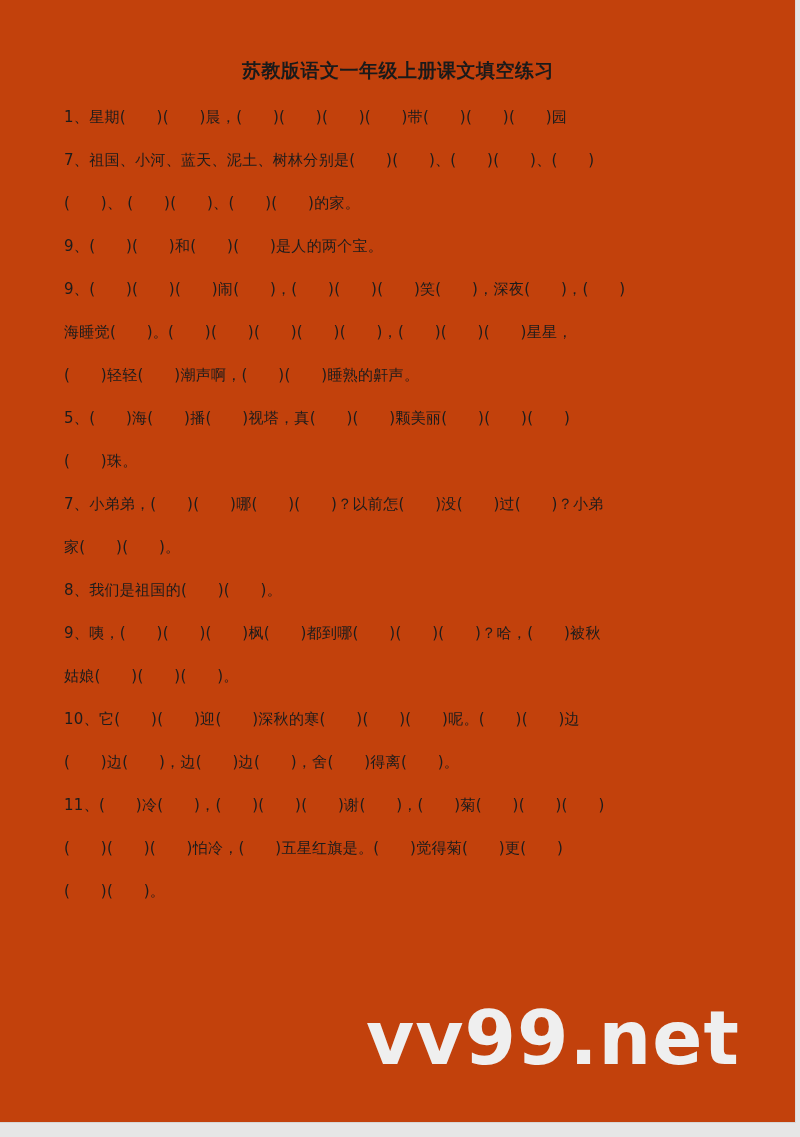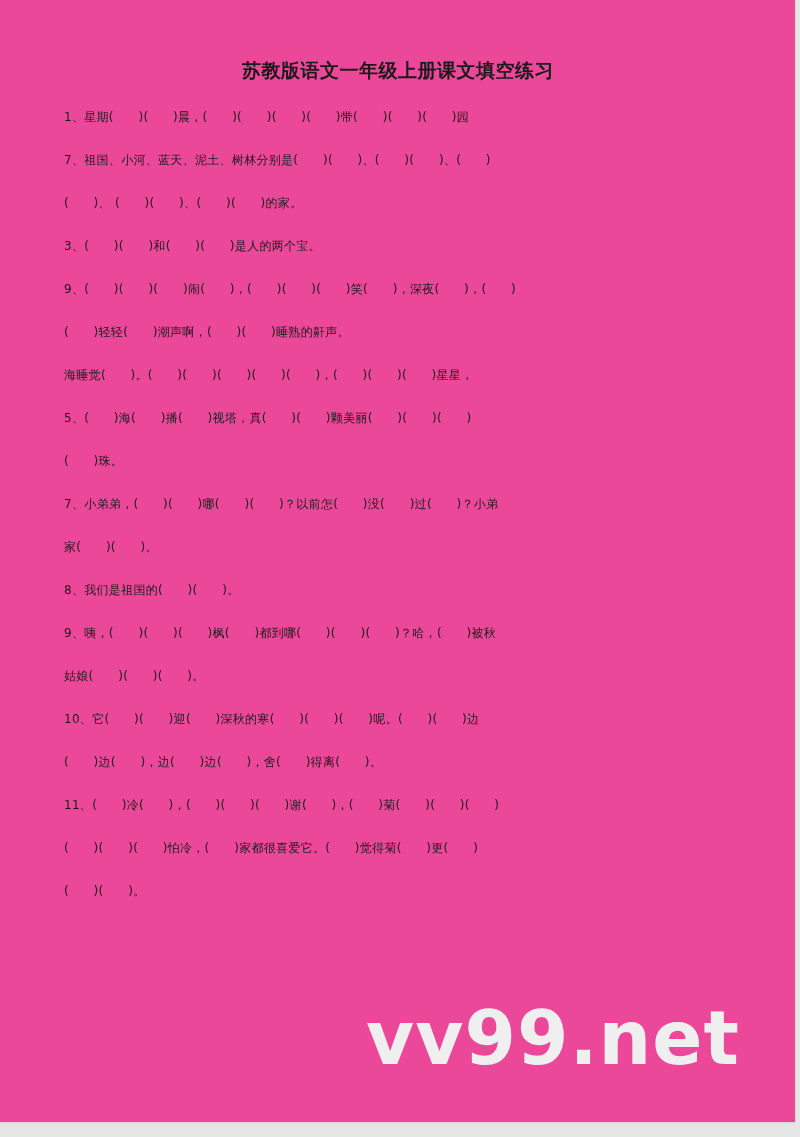--- a/index.html
+++ b/index.html
@@ -5,37 +5,37 @@
     html, body { margin: 0; padding: 0; }
     body {
       width: 800px; height: 1137px; overflow: hidden;
       background: #e6e6e6;
       font-family: "DejaVu Sans", "Liberation Sans", sans-serif;
       position: relative;
     }
     .page {
       position: absolute; left: 0; top: 0;
       width: 796px; height: 1123px;
-      background: #ec4899;
+      background: #c2410c;
       border-right: 1px solid #dcdcdc;
       border-bottom: 1px solid #d6d6d6;
       box-sizing: border-box;
     }
     .title {
       position: absolute; left: 0; top: 58px; width: 796px;
       text-align: center;
       font-size: 19px; font-weight: bold; color: #1a1a1a;
       letter-spacing: 0.5px;
     }
     .content {
       position: absolute; left: 64px; top: 96px; width: 670px;
     }
     .line {
       height: 43px; line-height: 43px;
-      font-size: 12px; color: #1c1c1c;
+      font-size: 15px; color: #1c1c1c;
       white-space: nowrap;
       letter-spacing: 0.3px;
     }
     .watermark {
       position: absolute; left: 366px; top: 995px;
       font-family: "DejaVu Sans", sans-serif;
       font-weight: bold; font-size: 74px;
       color: #efefef; letter-spacing: 1px;
       user-select: none;
     }
@@ -43,32 +43,32 @@
 </head>
 <body>
 
 <div class="page">
   <div class="title">苏教版语文一年级上册课文填空练习</div>
 
   <div class="content">
     <div class="line">1、星期(　　)(　　)晨，(　　)(　　)(　　)(　　)带(　　)(　　)(　　)园</div>
     <div class="line">7、祖国、小河、蓝天、泥土、树林分别是(　　)(　　)、(　　)(　　)、(　　)</div>
     <div class="line">(　　)、 (　　)(　　)、(　　)(　　)的家。</div>
-    <div class="line">3、(　　)(　　)和(　　)(　　)是人的两个宝。</div>
+    <div class="line">9、(　　)(　　)和(　　)(　　)是人的两个宝。</div>
     <div class="line">9、(　　)(　　)(　　)闹(　　)，(　　)(　　)(　　)笑(　　)，深夜(　　)，(　　)</div>
+    <div class="line">海睡觉(　　)。(　　)(　　)(　　)(　　)(　　)，(　　)(　　)(　　)星星，</div>
     <div class="line">(　　)轻轻(　　)潮声啊，(　　)(　　)睡熟的鼾声。</div>
-    <div class="line">海睡觉(　　)。(　　)(　　)(　　)(　　)(　　)，(　　)(　　)(　　)星星，</div>
     <div class="line">5、(　　)海(　　)播(　　)视塔，真(　　)(　　)颗美丽(　　)(　　)(　　)</div>
     <div class="line">(　　)珠。</div>
     <div class="line">7、小弟弟，(　　)(　　)哪(　　)(　　)？以前怎(　　)没(　　)过(　　)？小弟</div>
     <div class="line">家(　　)(　　)。</div>
     <div class="line">8、我们是祖国的(　　)(　　)。</div>
     <div class="line">9、咦，(　　)(　　)(　　)枫(　　)都到哪(　　)(　　)(　　)？哈，(　　)被秋</div>
     <div class="line">姑娘(　　)(　　)(　　)。</div>
     <div class="line">10、它(　　)(　　)迎(　　)深秋的寒(　　)(　　)(　　)呢。(　　)(　　)边</div>
     <div class="line">(　　)边(　　)，边(　　)边(　　)，舍(　　)得离(　　)。</div>
     <div class="line">11、(　　)冷(　　)，(　　)(　　)(　　)谢(　　)，(　　)菊(　　)(　　)(　　)</div>
-    <div class="line">(　　)(　　)(　　)怕冷，(　　)家都很喜爱它。(　　)觉得菊(　　)更(　　)</div>
+    <div class="line">(　　)(　　)(　　)怕冷，(　　)五星红旗是。(　　)觉得菊(　　)更(　　)</div>
     <div class="line">(　　)(　　)。</div>
   </div>
 
   <div class="watermark">vv99.net</div>
 </div>
 
 </body></html>

